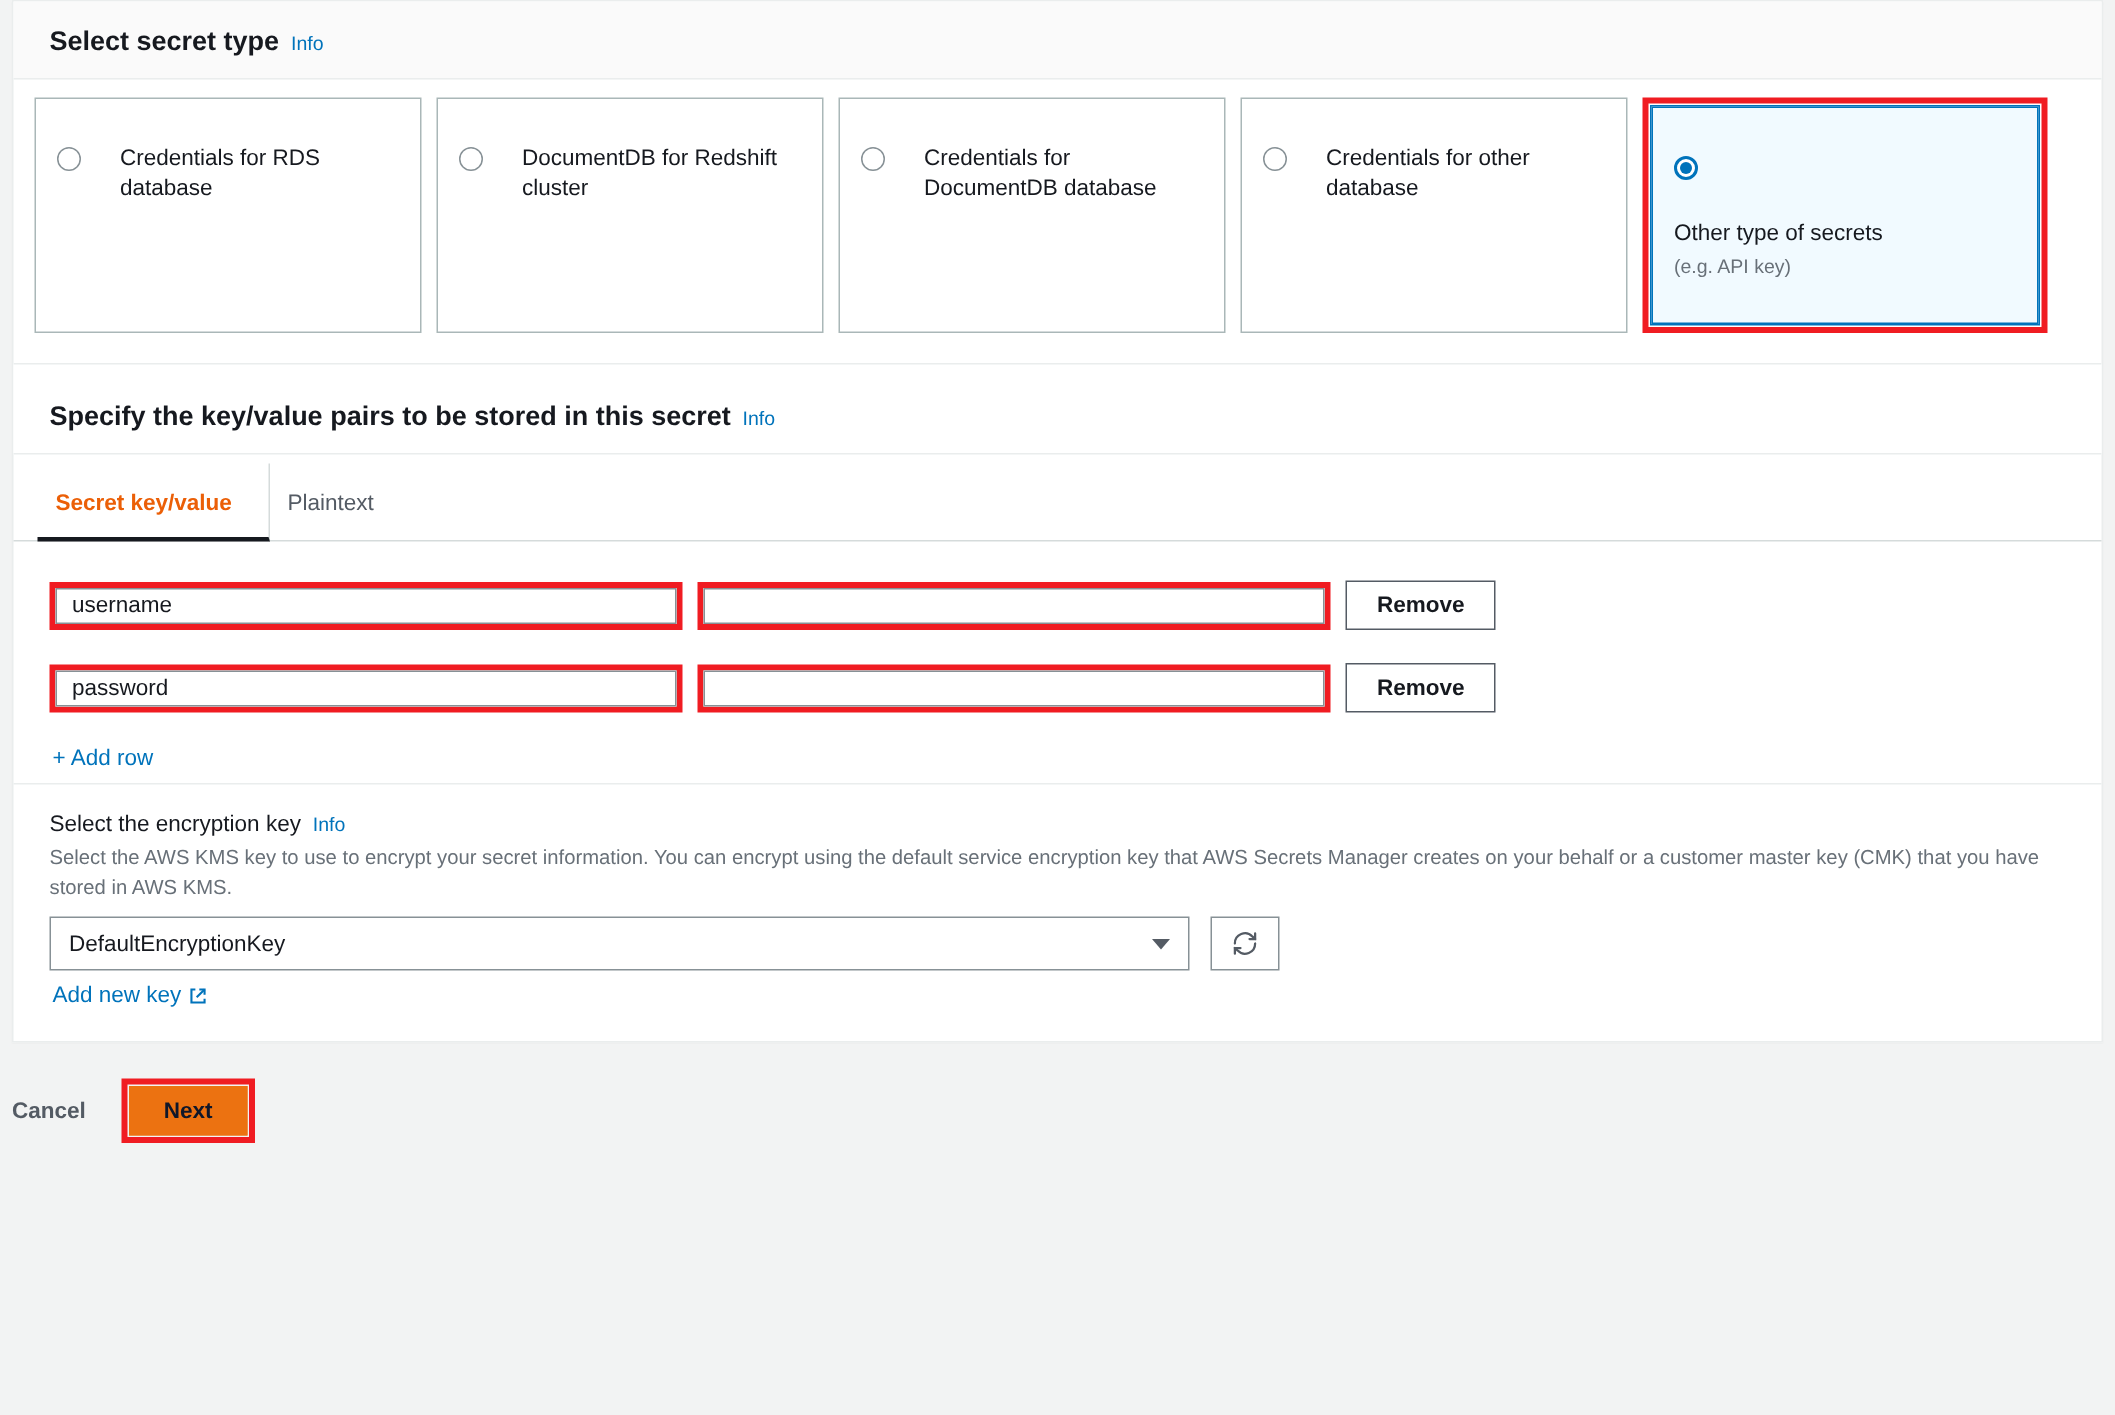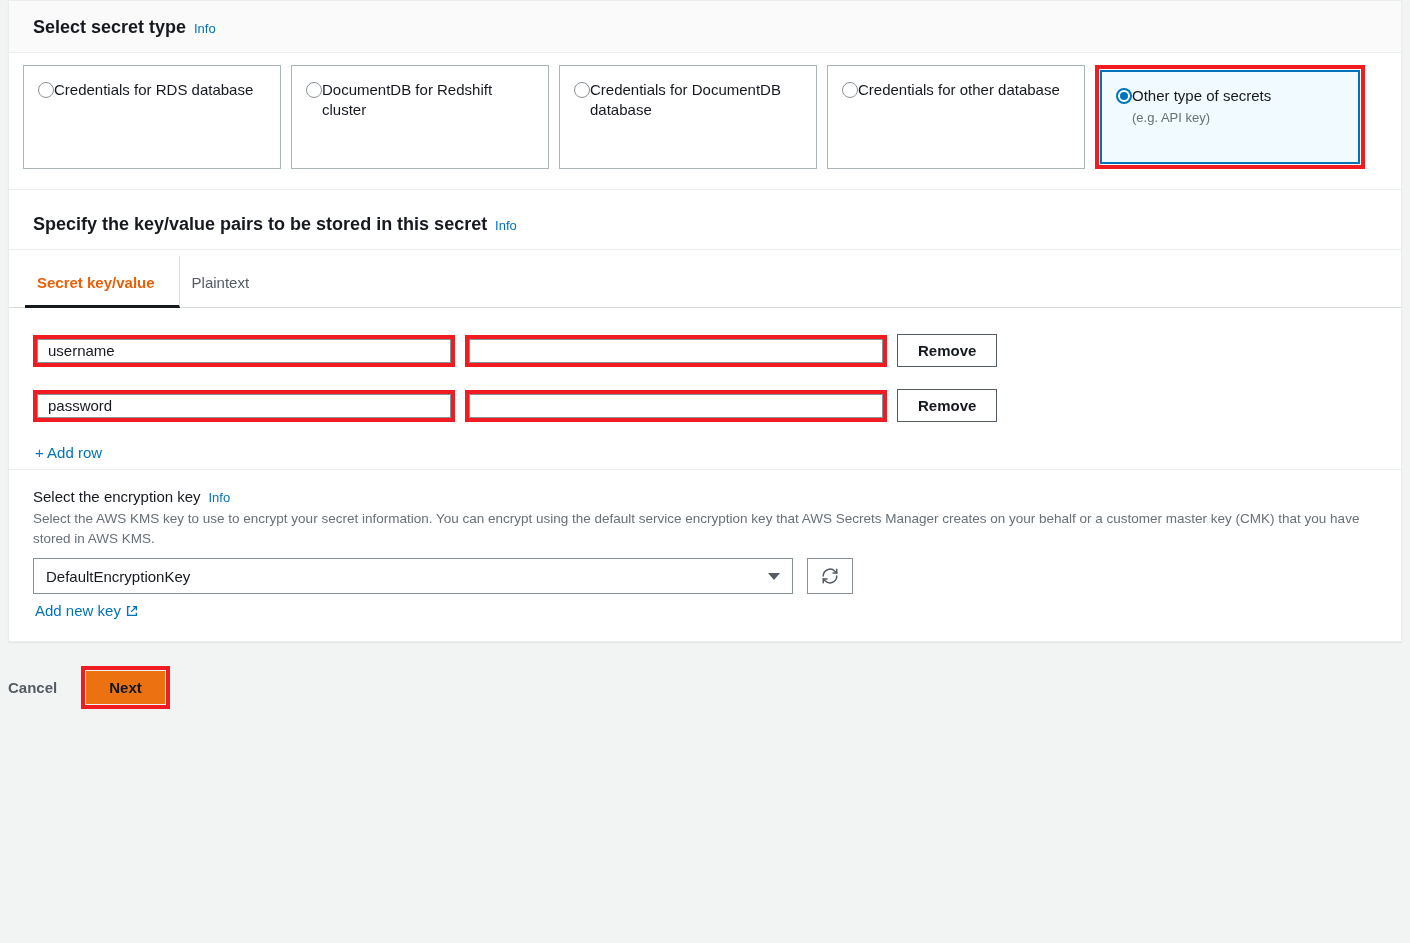--- a/index.html
+++ b/index.html
@@ -41,23 +41,23 @@
     display: flex;
     flex-wrap: wrap;
     gap: 10px;
     padding: 12px 14px 20px 14px;
   }
   .tile {
     border: 1px solid #aab7b8;
     background: #fff;
     width: 258px;
     min-height: 92px;
-    padding: 14px 14px;
+    padding: 30px 14px;
     display: flex;
-    gap: 0;
+    gap: 26px;
     cursor: pointer;
   }
   .tile.selected {
     border: 1px solid #0073bb;
     background: #f1faff;
     outline: 1px solid #0073bb;
   }
   .tile .radio {
     width: 16px; height:16px; border:1px solid #879196; border-radius:50%;
     flex: 0 0 16px; margin-top:2px; position:relative; background:#fff;
@@ -170,21 +170,21 @@
       <div class="tile">
         <div class="radio"></div>
         <div class="label">Credentials for DocumentDB database</div>
       </div>
       <div class="tile">
         <div class="radio"></div>
         <div class="label">Credentials for other database</div>
       </div>
 
       <div class="hl-tile">
-        <div class="tile selected" style="width:258px; min-height:92px;">
+        <div class="tile selected" style="width:258px; min-height:92px;flex-direction:column;">
           <div class="radio"></div>
           <div>
             <div class="label">Other type of secrets</div>
             <div class="sub">(e.g. API key)</div>
           </div>
         </div>
       </div>
     </div>
 
     <div class="section-header kv-head">

